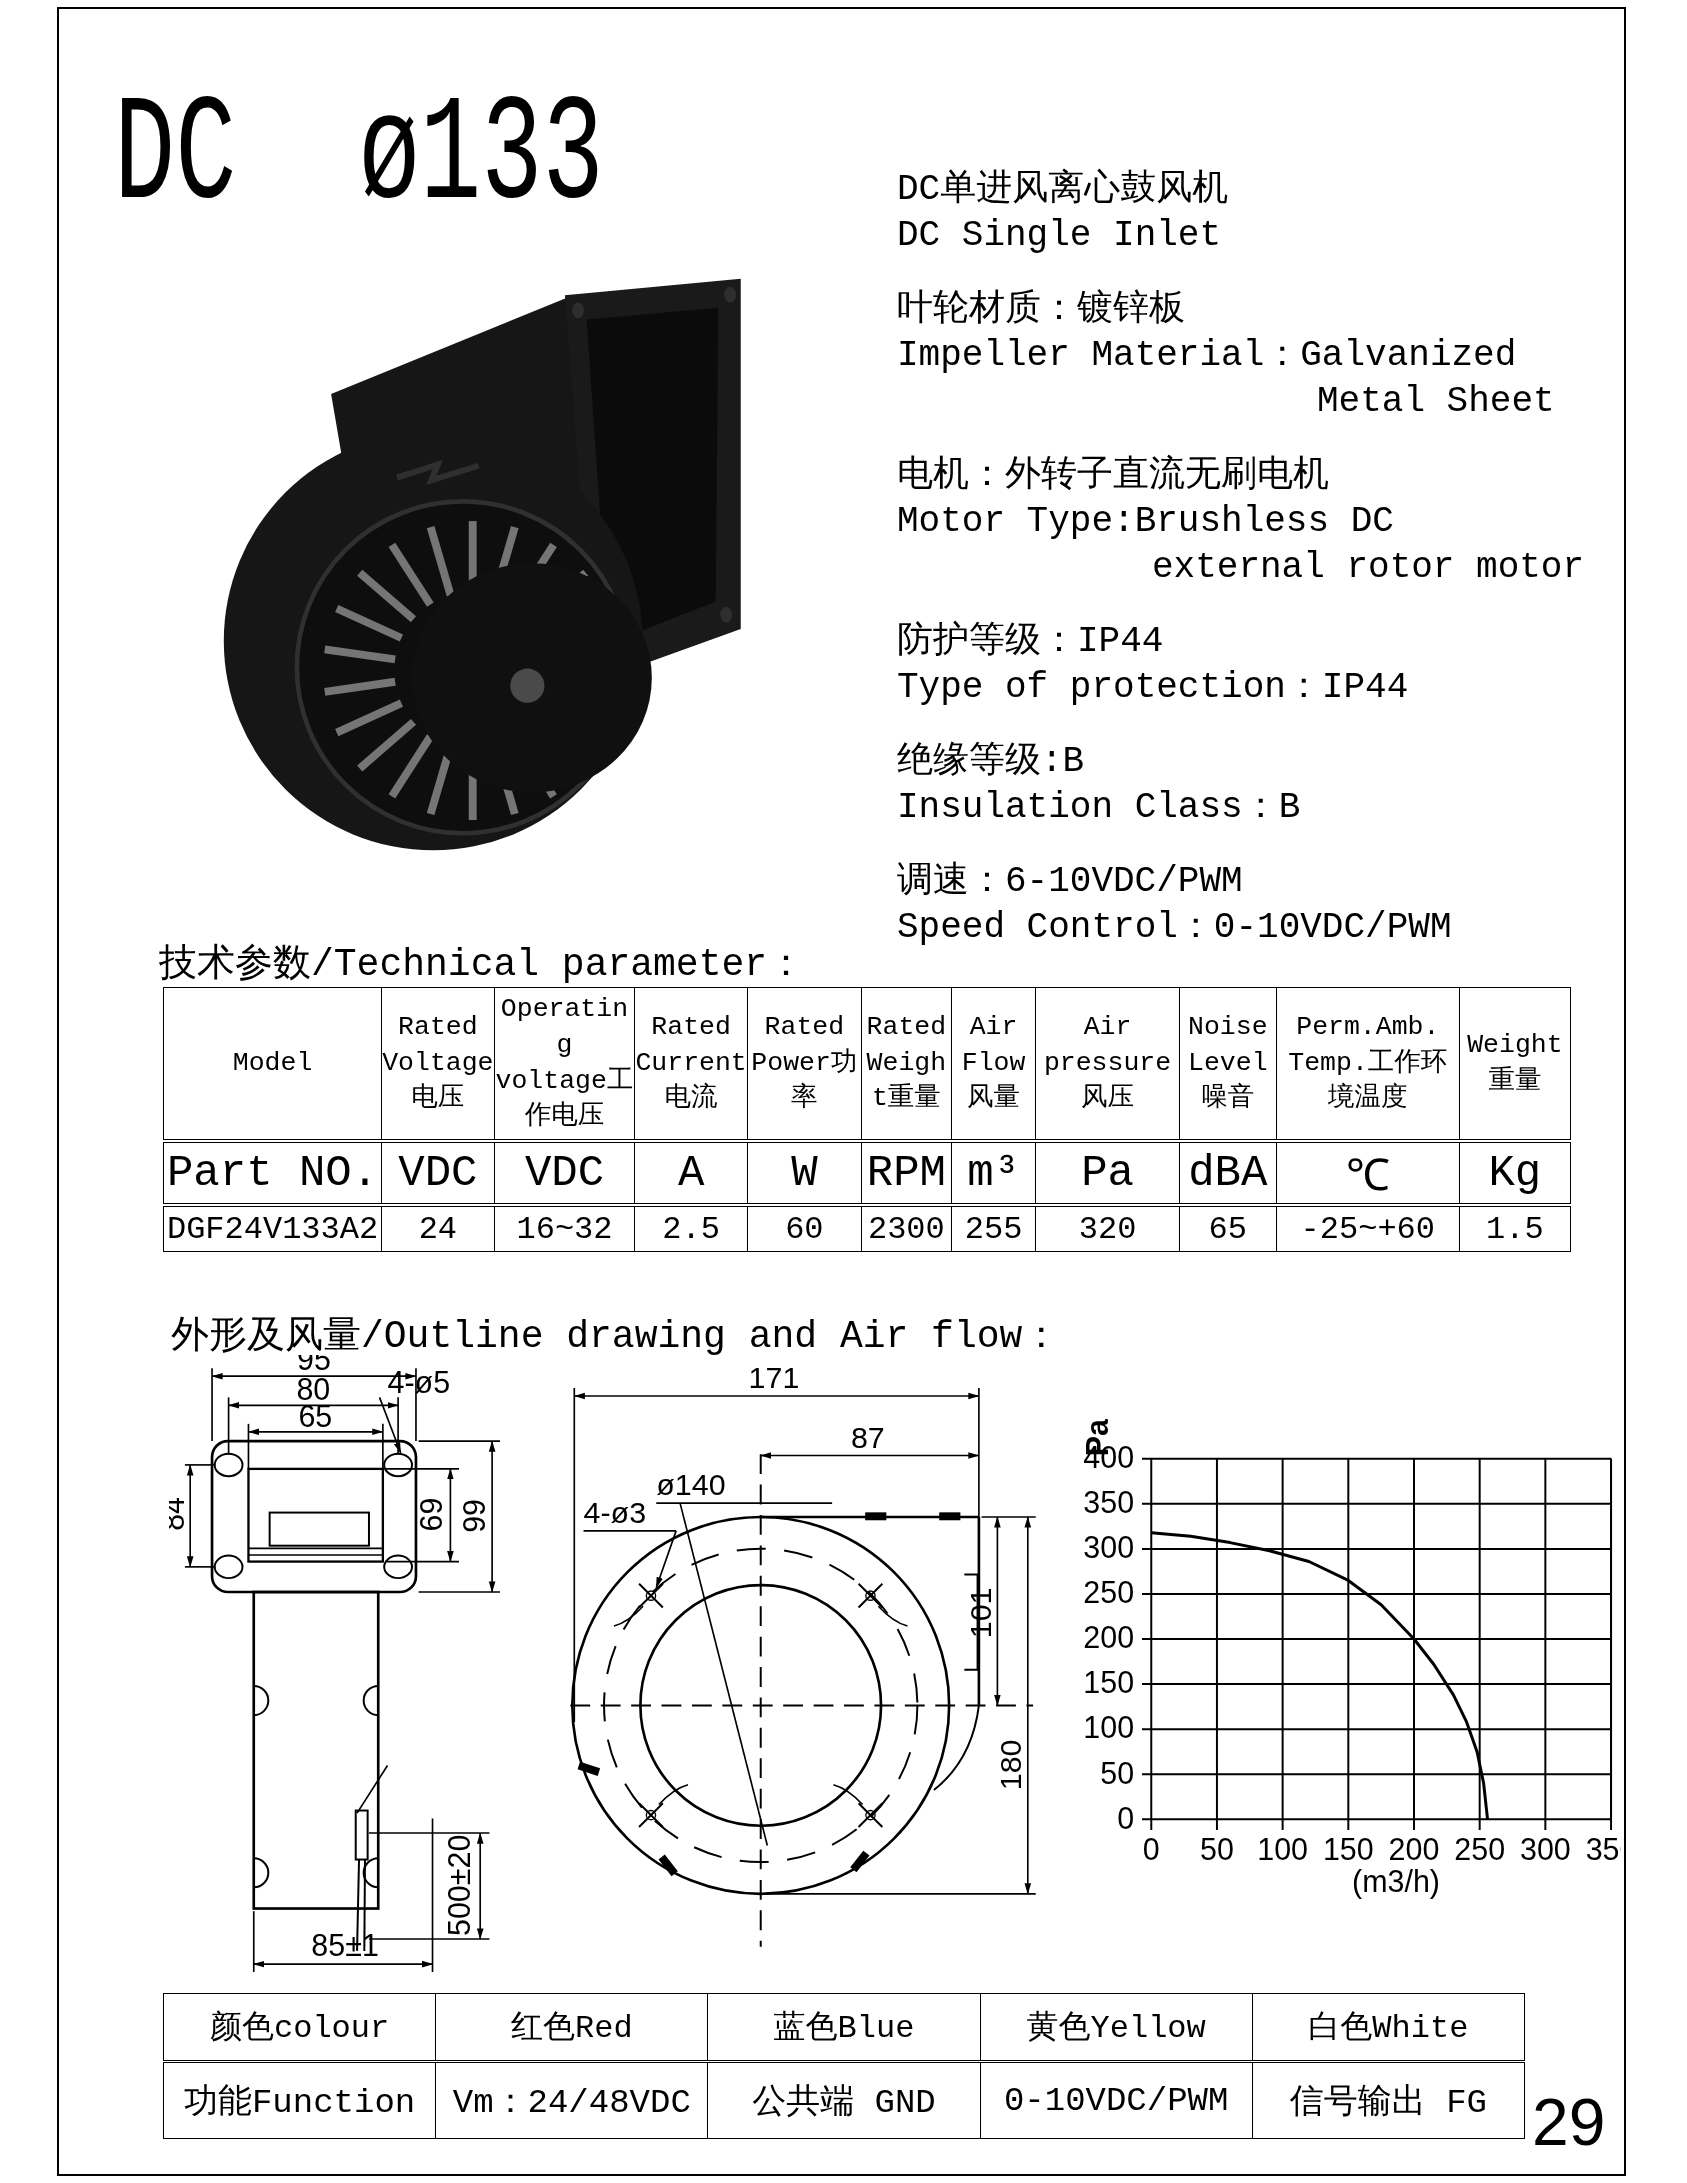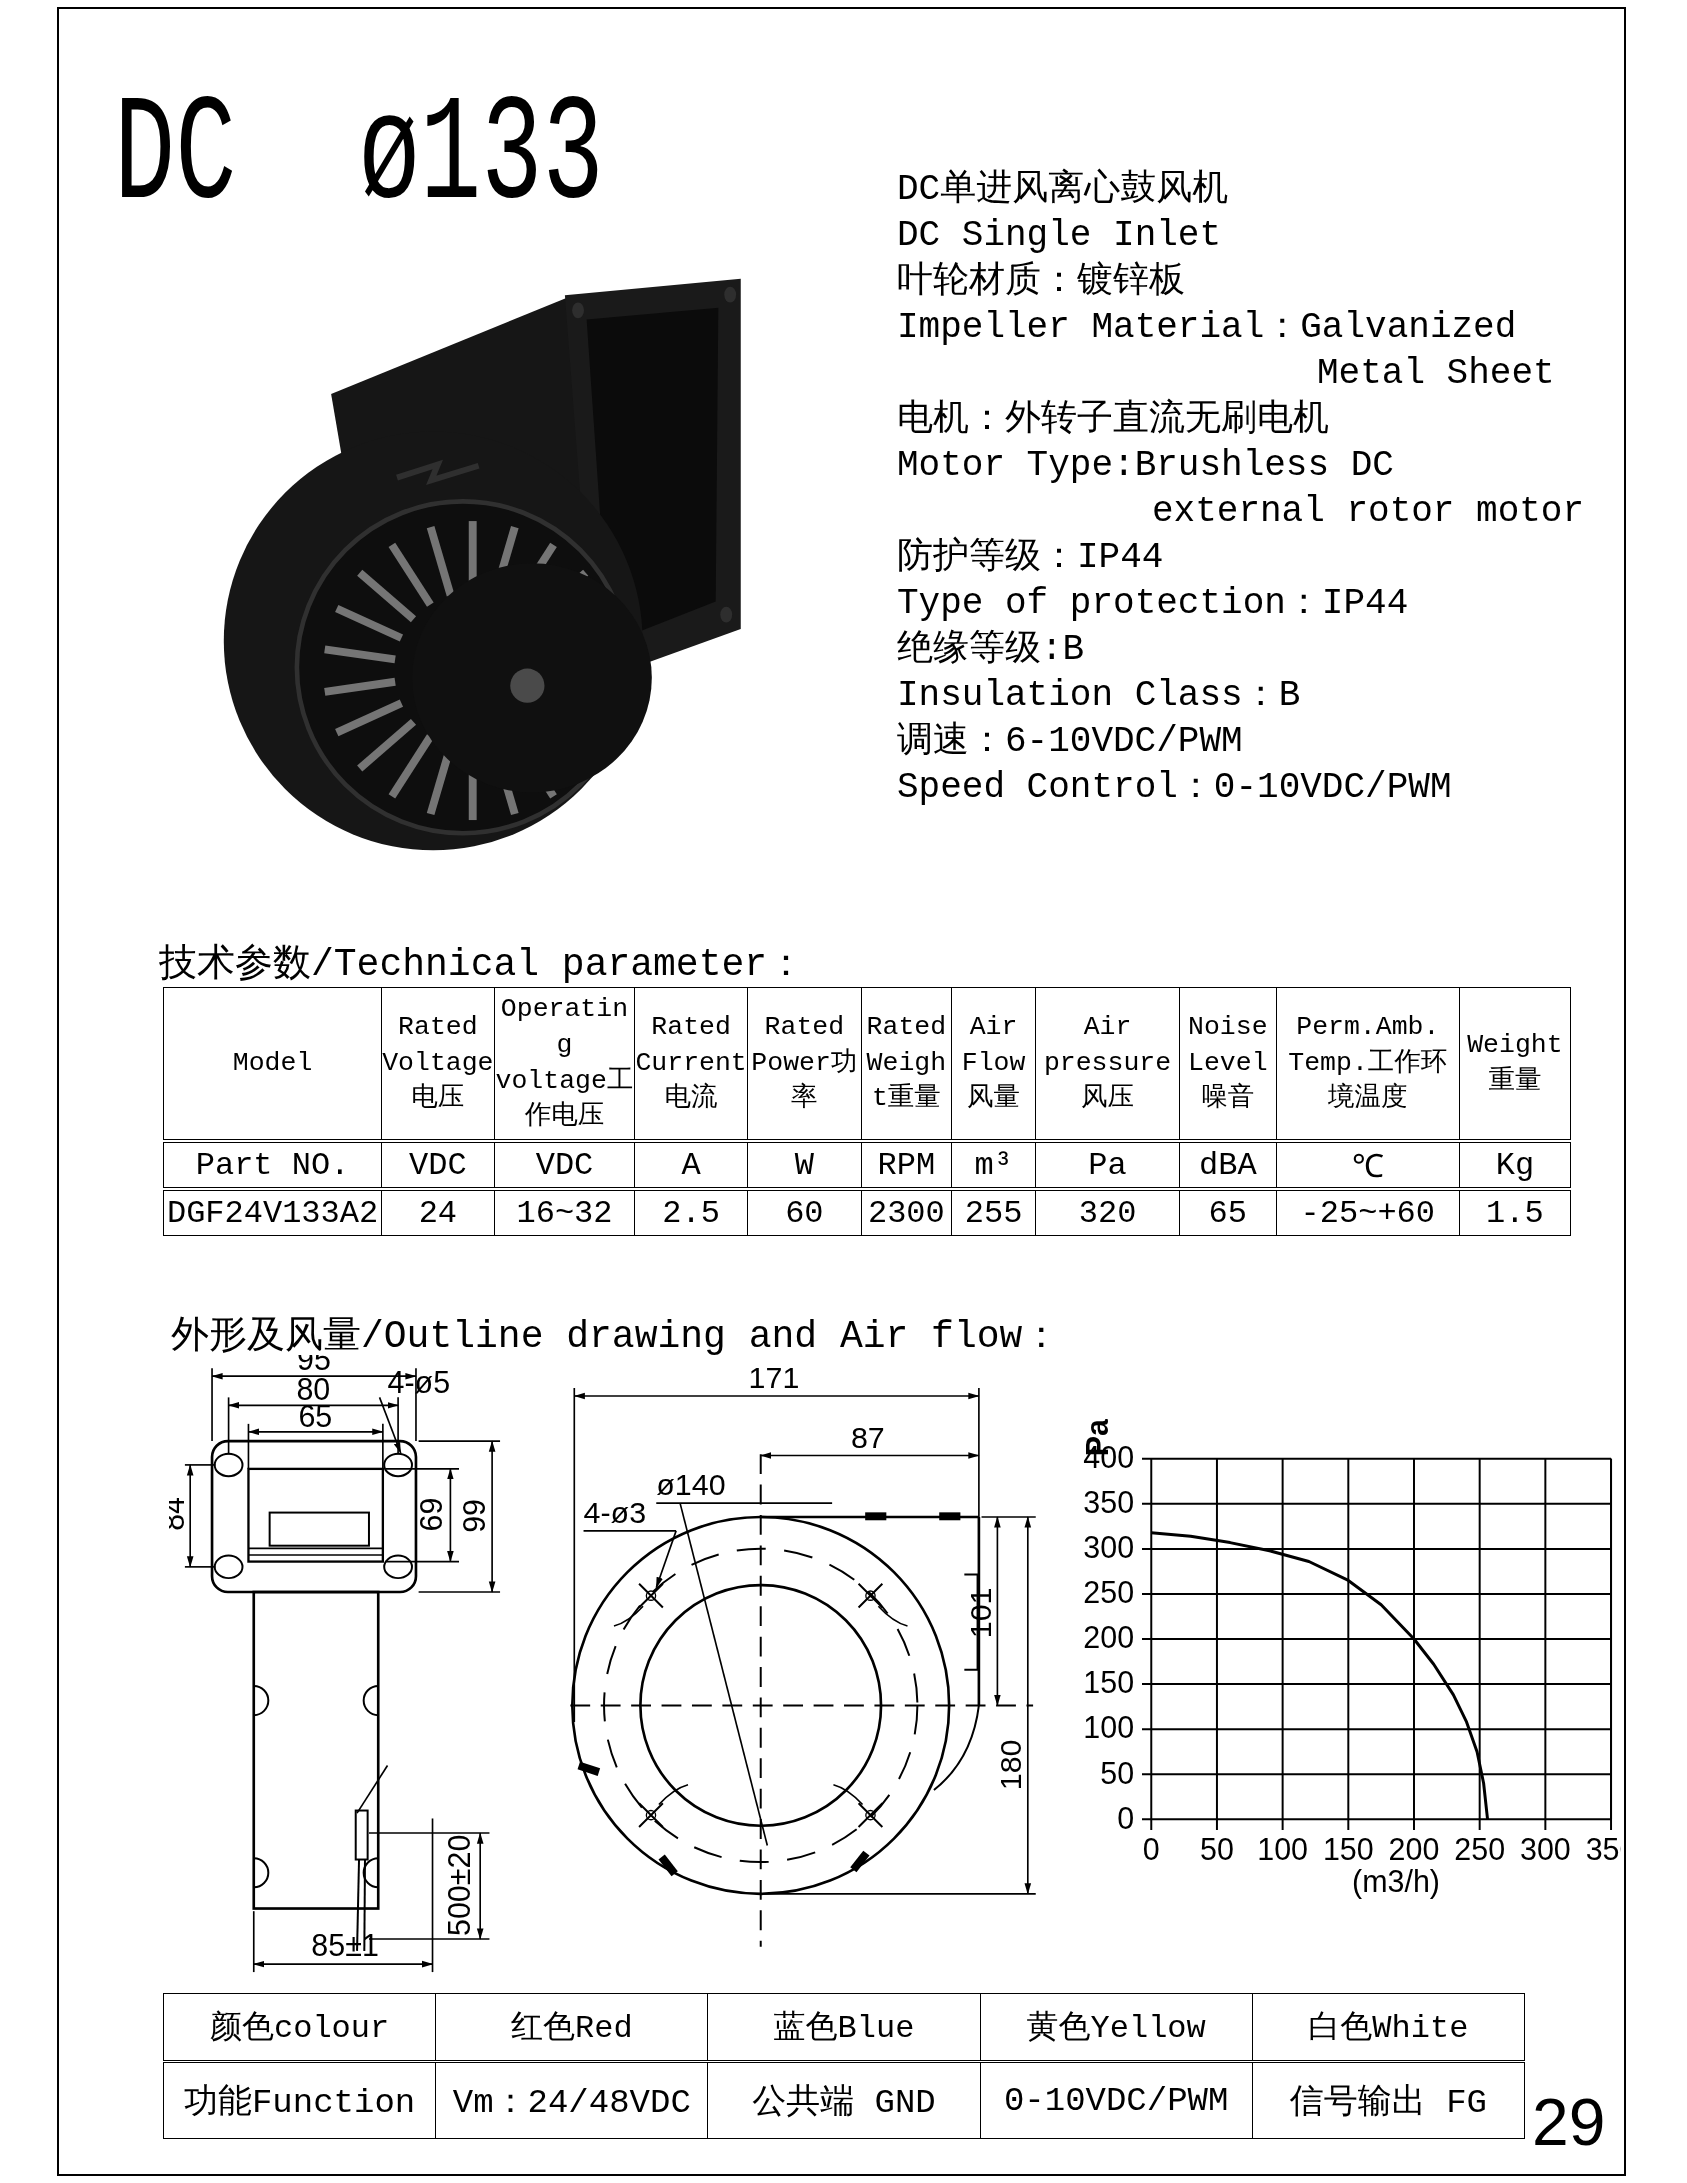--- a/index.html
+++ b/index.html
@@ -4,32 +4,32 @@
 <style>
   html,body{margin:0;padding:0;background:#fff;}
   body{width:1687px;height:2183px;position:relative;color:#000;
        font-family:"Liberation Sans","DejaVu Sans",sans-serif;}
   .frame{position:absolute;left:57px;top:6.6px;width:1565px;height:2165px;border:2px solid #000;}
   .title{position:absolute;left:114px;top:82px;font-family:"Liberation Mono","DejaVu Sans Mono",monospace;
          font-size:150px;line-height:1;white-space:pre;transform:scaleX(.68);transform-origin:left top;}
   .intro{position:absolute;left:897px;top:167px;width:715px;}
   .iline{font-size:36px;line-height:46px;white-space:nowrap;
          font-family:"Liberation Mono","Liberation Sans",sans-serif;}
-  .iline.gap{}
+  .iline.gap{margin-top:28px;}
   .sec-heading{position:absolute;font-size:38px;white-space:nowrap;
          font-family:"Liberation Mono","Liberation Sans",sans-serif;}
   #tech-heading{left:159px;top:937px;}
   #outline-heading{left:171px;top:1309px;}
   table{border-collapse:collapse;table-layout:fixed;}
   td{border:1.7px solid #000;padding:0;text-align:center;vertical-align:middle;overflow:hidden;}
   .tech-table{position:absolute;left:163px;top:987px;width:1408px;
          font-family:"Liberation Mono","Liberation Sans",sans-serif;}
   .tech-table tr.hdr td{height:151px;font-size:26.5px;line-height:1.35;overflow-wrap:anywhere;
          border-bottom:4px double #000;}
-  .tech-table tr.units td{height:44px;font-size:32px;border-bottom:4px double #000;}
+  .tech-table tr.units td{height:44px;font-size:44px;border-bottom:4px double #000;}
   .tech-table tr.data td{height:44px;font-size:32px;}
   .wire-table{position:absolute;left:163px;top:1993px;width:1362px;
          font-family:"Liberation Mono","Liberation Sans",sans-serif;}
   .wire-table tr.r1 td{height:66px;font-size:32px;border-bottom:3.3px double #000;}
   .wire-table tr.r2 td{height:75px;font-size:34px;}
   .pageno{position:absolute;left:1532px;top:2084px;font-size:66px;font-family:"Liberation Sans",sans-serif;}
   .draw{position:absolute;}
   .draw text{font-size:46px;fill:#000;font-family:"Liberation Sans",sans-serif;}
   #perf-chart text{font-family:"Liberation Sans",sans-serif;fill:#000;}
 </style>

